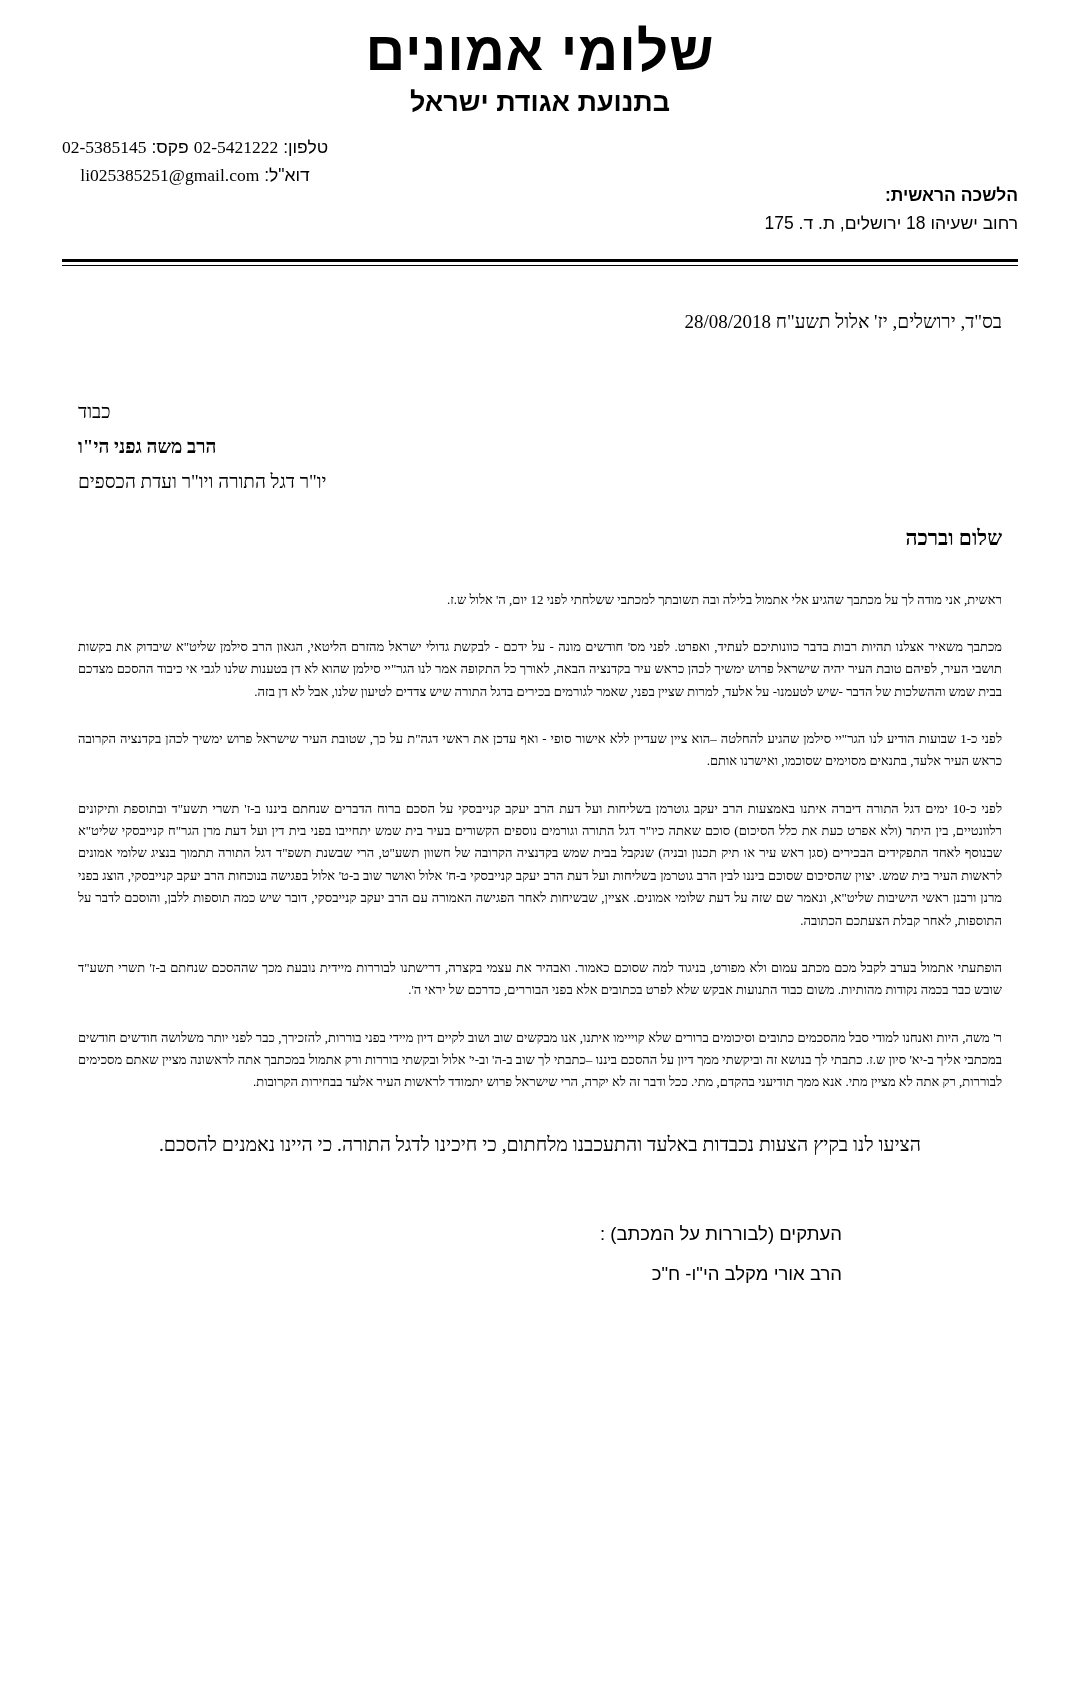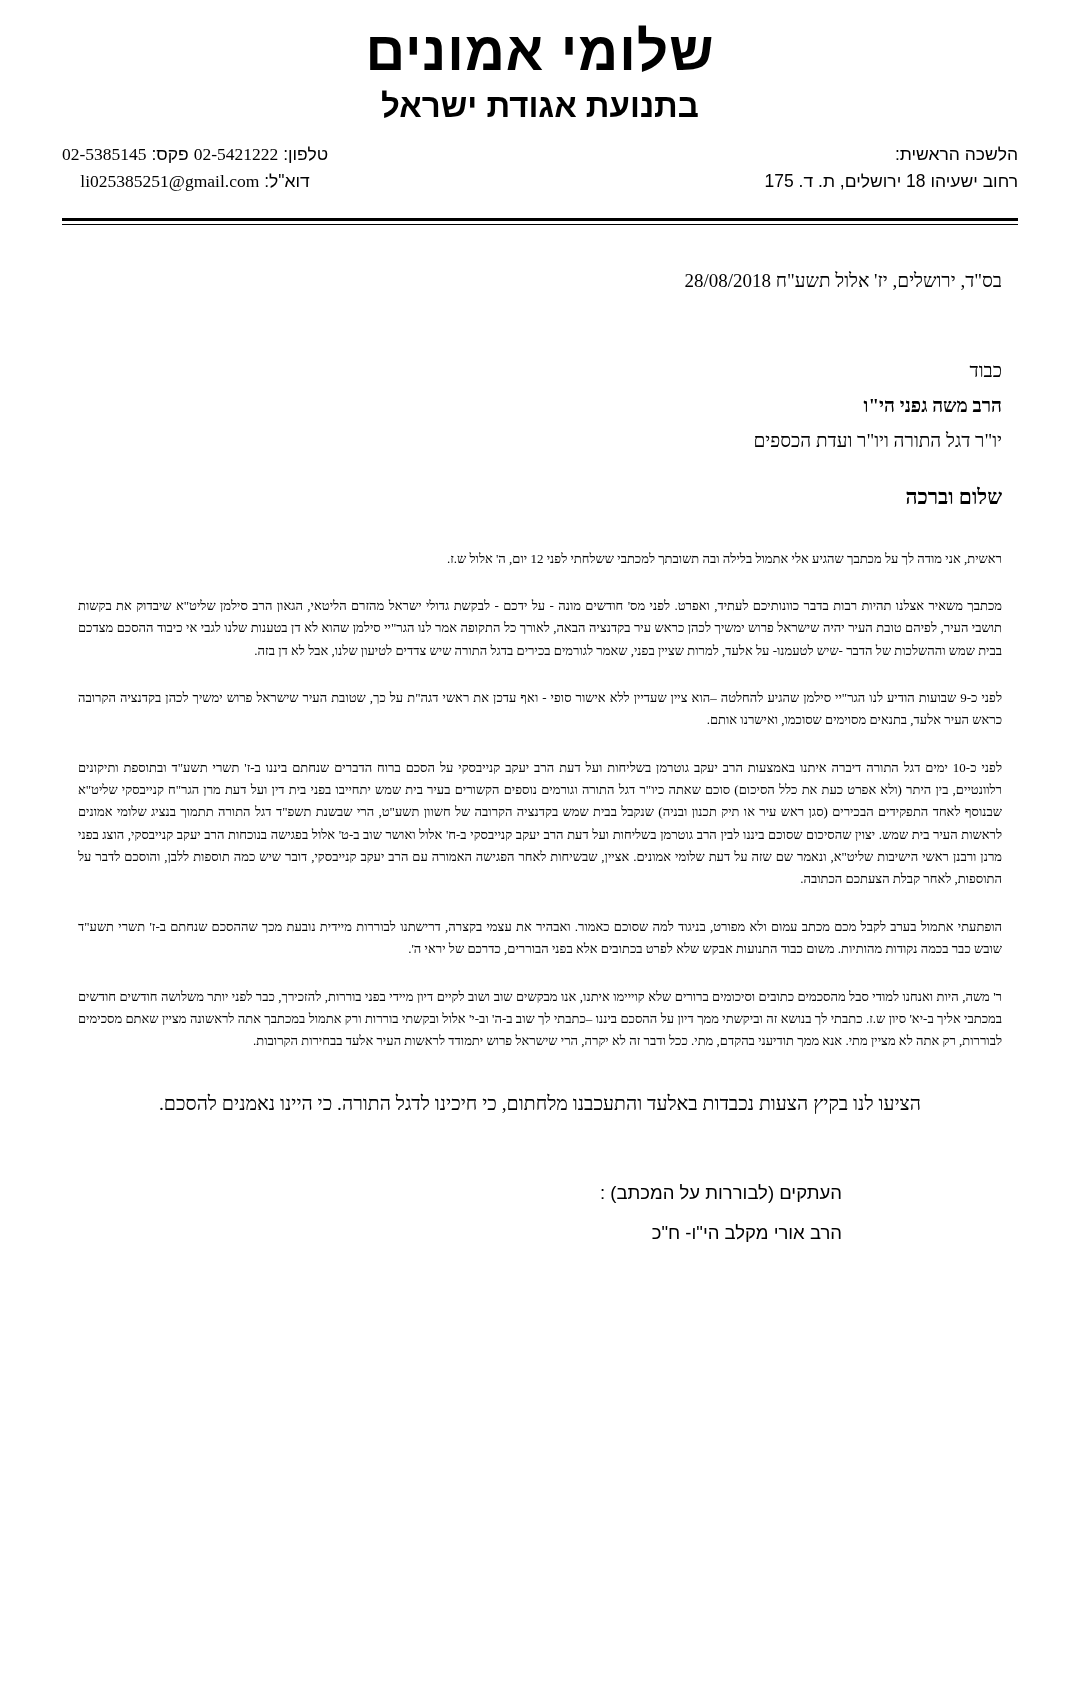--- a/index.html
+++ b/index.html
@@ -34,21 +34,21 @@
     font-family: "Liberation Sans", "DejaVu Sans", sans-serif;
     font-weight: bold;
     font-size: 55px;
     line-height: 1.08;
     letter-spacing: 1px;
     margin: 0;
   }
   .org-sub {
     font-family: "Liberation Sans", "DejaVu Sans", sans-serif;
     font-weight: bold;
-    font-size: 33px;
+    font-size: 27px;
     line-height: 1.15;
     margin: 6px 0 0 0;
   }
 
   .contact-row {
     margin: 16px 62px 0 62px;
     display: flex;
     flex-direction: row;
     justify-content: space-between;
     align-items: flex-start;
@@ -59,21 +59,22 @@
     line-height: 1.55;
   }
   .contact-col.right {
     text-align: right;
   }
   .contact-col.left {
     text-align: center;
     direction: rtl;
   }
   .contact-col .bold {
-    font-weight: normal;
+    font-weight: bold;
+    margin-top: 48px;
   }
   .latin {
     font-family: "Liberation Serif", "DejaVu Serif", serif;
     direction: ltr;
     unicode-bidi: embed;
     display: inline-block;
   }
 
   .rule-wrap {
     margin: 22px 62px 0 62px;
@@ -93,21 +94,21 @@
     margin: 0 78px 0 78px;
   }
   .date-line {
     margin-top: 42px;
     font-size: 19px;
     text-align: right;
     line-height: 1.5;
   }
   .addr-block {
     margin-top: 58px;
-    text-align: right;
+    text-align: left;
     font-size: 19px;
     line-height: 1.85;
   }
   .addr-block .b {
     font-weight: bold;
   }
   .greeting {
     margin-top: 26px;
     font-weight: bold;
     font-size: 21px;
@@ -186,21 +187,21 @@
     <div class="addr-block">
       <div>כבוד</div>
       <div class="b">הרב משה גפני הי"ו</div>
       <div>יו"ר דגל התורה ויו"ר ועדת הכספים</div>
     </div>
 
     <div class="greeting">שלום וברכה</div>
 
     <p class="para first">ראשית, אני מודה לך על מכתבך שהגיע אלי אתמול בלילה ובה תשובתך למכתבי ששלחתי לפני 12 יום, ה' אלול ש.ז.</p>
     <p class="para">מכתבך משאיר אצלנו תהיות רבות בדבר כוונותיכם לעתיד, ואפרט. לפני מס' חודשים מונה - על ידכם - לבקשת גדולי ישראל מהזרם הליטאי, הגאון הרב סילמן שליט"א שיבדוק את בקשות תושבי העיר, לפיהם טובת העיר יהיה שישראל פרוש ימשיך לכהן כראש עיר בקדנציה הבאה, לאורך כל התקופה אמר לנו הגר"יי סילמן שהוא לא דן בטענות שלנו לגבי אי כיבוד ההסכם מצדכם בבית שמש וההשלכות של הדבר -שיש לטעמנו- על אלעד, למרות שציין בפני, שאמר לגורמים בכירים בדגל התורה שיש צדדים לטיעון שלנו, אבל לא דן בזה.</p>
-    <p class="para">לפני כ-9 שבועות הודיע לנו הגר"יי סילמן שהגיע להחלטה –הוא ציין שעדיין ללא אישור סופי - ואף עדכן את ראשי דגה"ת על כך, שטובת העיר שישראל פרוש ימשיך לכהן בקדנציה הקרובה כראש העיר אלעד, בתנאים מסוימים שסוכמו, ואישרנו אותם.</p>
+    <p class="para">לפני כ-1 שבועות הודיע לנו הגר"יי סילמן שהגיע להחלטה –הוא ציין שעדיין ללא אישור סופי - ואף עדכן את ראשי דגה"ת על כך, שטובת העיר שישראל פרוש ימשיך לכהן בקדנציה הקרובה כראש העיר אלעד, בתנאים מסוימים שסוכמו, ואישרנו אותם.</p>
     <p class="para">לפני כ-10 ימים דגל התורה דיברה איתנו באמצעות הרב יעקב גוטרמן בשליחות ועל דעת הרב יעקב קנייבסקי על הסכם ברוח הדברים שנחתם ביננו ב-ז' תשרי תשע"ד ובתוספת ותיקונים רלוונטיים, בין היתר (ולא אפרט כעת את כלל הסיכום) סוכם שאתה כיו"ר דגל התורה וגורמים נוספים הקשורים בעיר בית שמש יתחייבו בפני בית דין ועל דעת מרן הגר"ח קנייבסקי שליט"א שבנוסף לאחד התפקידים הבכירים  (סגן ראש עיר או תיק תכנון ובניה) שנקבל בבית שמש בקדנציה הקרובה של חשוון תשע"ט, הרי שבשנת תשפ"ד דגל התורה תתמוך בנציג שלומי אמונים לראשות העיר בית שמש. יצוין שהסיכום שסוכם ביננו לבין הרב גוטרמן בשליחות ועל דעת הרב יעקב קנייבסקי ב-ח' אלול ואושר שוב ב-ט' אלול בפגישה בנוכחות הרב יעקב קנייבסקי, הוצג בפני מרנן ורבנן ראשי הישיבות שליט"א, ונאמר שם שזה על דעת שלומי אמונים. אציין, שבשיחות לאחר הפגישה האמורה עם הרב יעקב קנייבסקי, דובר שיש כמה תוספות ללבן, והוסכם לדבר על התוספות, לאחר קבלת הצעתכם הכתובה.</p>
     <p class="para">הופתעתי אתמול בערב לקבל מכם מכתב עמום ולא מפורט, בניגוד למה שסוכם כאמור. ואבהיר את עצמי בקצרה, דרישתנו לבוררות מיידית נובעת מכך שההסכם שנחתם ב-ז' תשרי תשע"ד שובש כבר בכמה נקודות מהותיות. משום כבוד התנועות אבקש שלא לפרט בכתובים אלא בפני הבוררים, כדרכם של יראי ה'.</p>
     <p class="para">ר' משה, היות ואנחנו למודי סבל מהסכמים כתובים וסיכומים ברורים שלא קוייימו איתנו, אנו מבקשים שוב ושוב לקיים דיון מיידי בפני בוררות, להזכירך, כבר לפני יותר משלושה חודשים חודשים במכתבי אליך ב-יא' סיון ש.ז. כתבתי לך בנושא זה וביקשתי ממך דיון על ההסכם ביננו –כתבתי לך שוב ב-ה' וב-י' אלול ובקשתי בוררות ורק אתמול במכתבך אתה לראשונה מציין שאתם מסכימים לבוררות, רק אתה לא מציין מתי. אנא ממך תודיעני בהקדם, מתי. ככל ודבר זה לא יקרה, הרי שישראל פרוש יתמודד לראשות העיר אלעד בבחירות הקרובות.</p>
 
     <div class="closing-lines">
       <div>הציעו לנו בקיץ הצעות נכבדות באלעד והתעכבנו מלחתום, כי חיכינו לדגל התורה. כי היינו נאמנים להסכם.</div>
     </div>
 
     <div class="footer">
 

